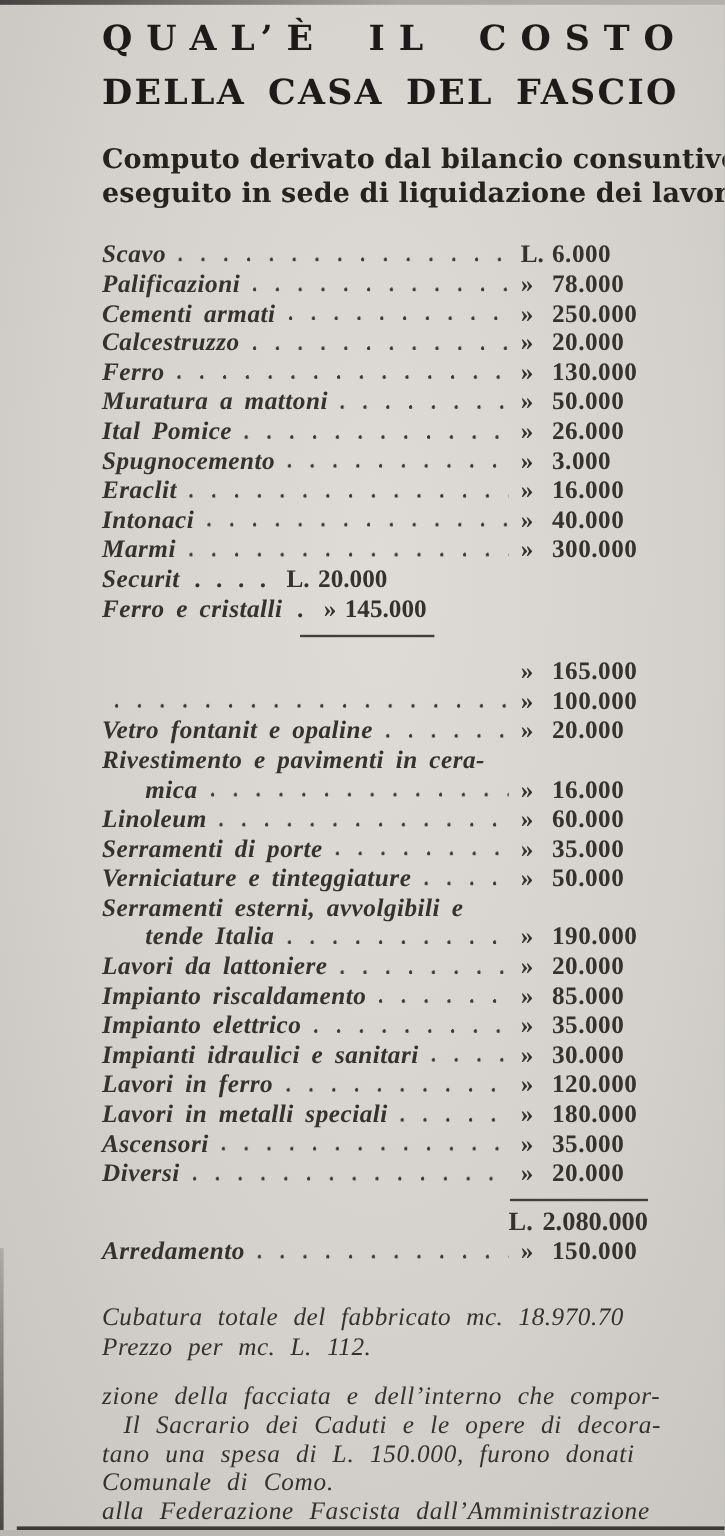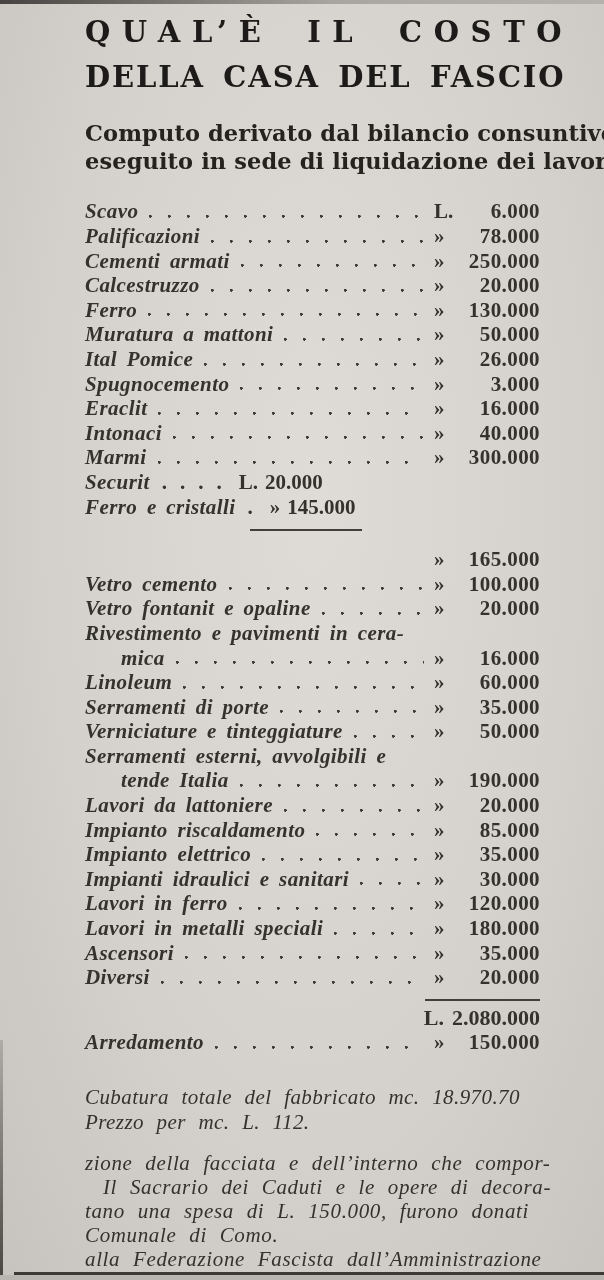--- a/index.html
+++ b/index.html
@@ -50,21 +50,21 @@
   .lbl{font-style:italic;letter-spacing:0.02em;word-spacing:4px;}
   .lbl.indent{padding-left:36px;}
   .leader{
     flex:1;align-self:flex-end;height:7px;min-width:10px;
     margin:0 10px 4px 10px;
     background-image:radial-gradient(circle at 2.2px 3.2px, #3d3b37 1.35px, rgba(0,0,0,0) 1.6px);
     background-size:19px 7px;background-repeat:repeat-x;background-position:left bottom;
   }
   .leader.hidden{background:none;}
   .cur{width:26px;flex:none;text-align:left;}
-  .amt{width:80px;flex:none;text-align:right;letter-spacing:0.02em;}
+  .amt{width:80px;flex:none;letter-spacing:0.02em;}
 
   .row.textline .lbl{flex:1;}
 
   .row.inline .idots{letter-spacing:13px;margin:0 4px 0 12px;}
   .row.inline .cur-in{margin-right:7px;}
 
   .rulewrap{height:2px;}
   .rulewrap.left{margin:10px 0 16px 165px;width:112px;background:#413f3b;}
   .rulewrap.right{margin:9px 0 5px auto;width:115px;background:#413f3b;}
 
@@ -179,21 +179,20 @@
           <span class="amt-in">145.000</span>
         </div>
         <div class="rulewrap left"></div>
         <div class="row">
           <span class="lbl"></span>
           <span class="leader hidden"></span>
           <span class="cur">»</span>
           <span class="amt">165.000</span>
         </div>
         <div class="row">
-          <span class="lbl">Vetro cemento</span>
           <span class="leader"></span>
           <span class="cur">»</span>
           <span class="amt">100.000</span>
         </div>
         <div class="row">
           <span class="lbl">Vetro fontanit e opaline</span>
           <span class="leader"></span>
           <span class="cur">»</span>
           <span class="amt">20.000</span>
         </div>

